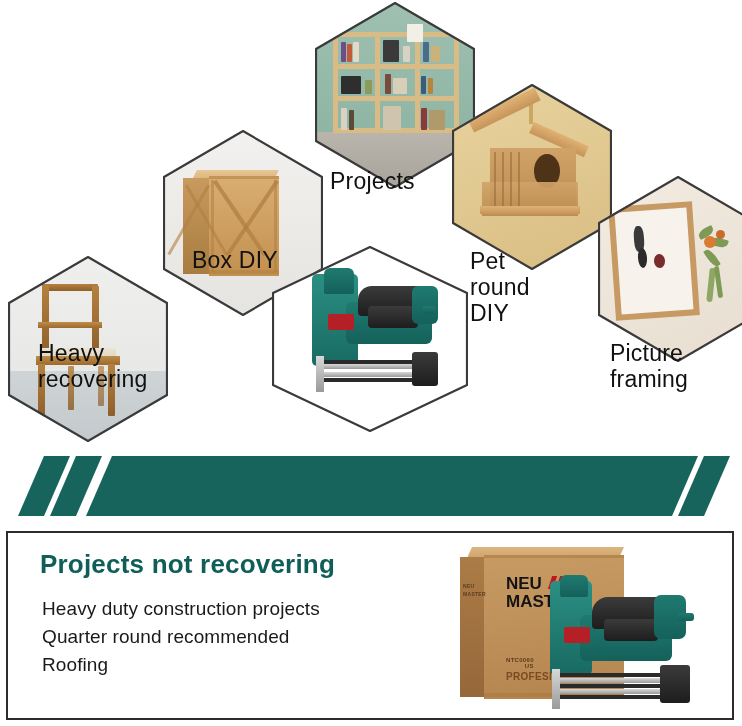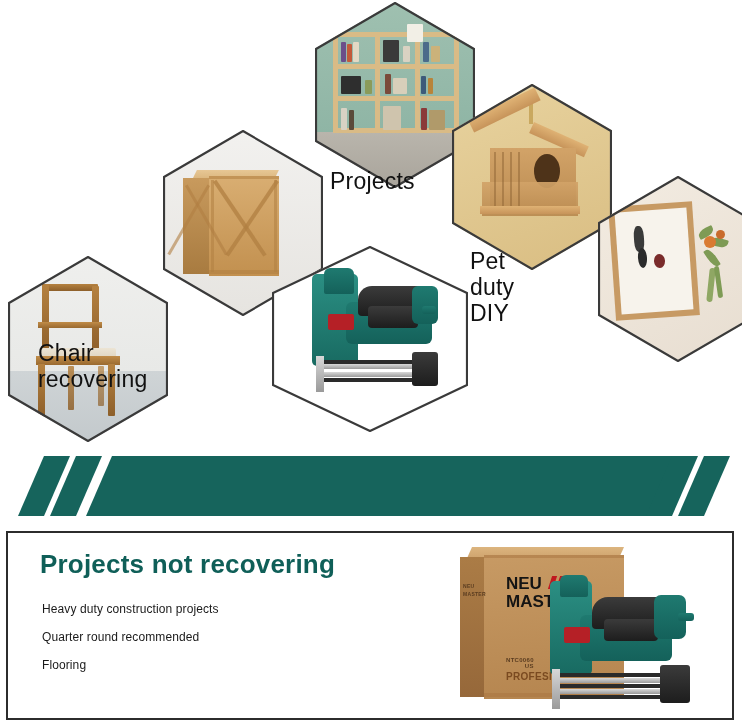--- a/index.html
+++ b/index.html
@@ -90,21 +90,21 @@
   #bottom-panel{
     position:absolute;left:6px;top:531px;width:728px;height:189px;
     background:#ffffff;border:2px solid #2c2c2c;box-sizing:border-box;
   }
   #panel-title{
     position:absolute;left:32px;top:16px;
     color:#0f5f58;font-size:26px;font-weight:700;letter-spacing:.2px;
   }
   #panel-list{position:absolute;left:34px;top:62px;margin:0;padding:0;list-style:none;}
   #panel-list li{
-    color:#1a1a1a;font-size:12px;line-height:28px;font-weight:400;letter-spacing:.1px;
+    color:#1a1a1a;font-size:19px;line-height:28px;font-weight:400;letter-spacing:.1px;
   }
 
   
   #panel-product{position:absolute;right:8px;top:6px;width:280px;height:178px;text-align:right;}
   .carton{position:absolute;}
   .carton-front{position:absolute;background:linear-gradient(175deg,#c79a64,#b5854f);}
   .carton-top{position:absolute;background:linear-gradient(180deg,#dcb57f,#c79a64);}
   .carton-side{position:absolute;background:linear-gradient(180deg,#ab7c46,#96683a);}
   .logo-plate{position:absolute;}
   .logo-txt{
@@ -133,21 +133,21 @@
         <div class="wd" style="left:30px;top:108px;width:7px;height:54px;"></div>
         <div class="wd" style="left:100px;top:108px;width:7px;height:52px;"></div>
         <div class="wd" style="left:60px;top:110px;width:6px;height:44px;opacity:.85;"></div>
         <div class="wd" style="left:90px;top:110px;width:6px;height:40px;opacity:.7;"></div>
       </div>
     </div>
     <svg class="hex-border" viewBox="0 0 160 186">
       <polygon points="80,1 159,47 159,139 80,185 1,139 1,47"></polygon>
     </svg>
   </div>
-  <div class="hex-label" style="left:38px;top:340px;">Chair
+  <div class="hex-label" style="left:38px;top:340px;">Heavy
 recovering</div>
 
   <div class="hex-tile" style="left:163px;top:130px;width:160px;height:186px;">
     <div class="hex-shape">
       <div class="scene">
         <div class="cr-bg"></div>
         <div class="cr-top" style="left:30px;top:40px;width:82px;height:16px;transform:skewX(-26deg);"></div>
         <div class="cr-side" style="left:20px;top:48px;width:28px;height:96px;"></div>
         <div class="cr-face" style="left:46px;top:46px;width:70px;height:100px;"></div>
         <div class="plank" style="left:46px;top:46px;width:70px;height:3px;"></div>
@@ -157,20 +157,21 @@
         <div class="plank" style="left:50px;top:52px;width:4px;height:90px;transform:rotate(-34deg);transform-origin:top left;opacity:.75;"></div>
         <div class="plank" style="left:112px;top:52px;width:4px;height:90px;transform:rotate(34deg);transform-origin:top right;opacity:.75;"></div>
         <div class="plank" style="left:22px;top:56px;width:3px;height:80px;transform:rotate(-30deg);transform-origin:top left;opacity:.6;"></div>
         <div class="plank" style="left:44px;top:56px;width:3px;height:80px;transform:rotate(30deg);transform-origin:top right;opacity:.6;"></div>
       </div>
     </div>
     <svg class="hex-border" viewBox="0 0 160 186">
       <polygon points="80,1 159,47 159,139 80,185 1,139 1,47"></polygon>
     </svg>
   </div>
+  <div class="hex-label" style="left:192px;top:247px;">Box DIY</div>
 
   <div class="hex-tile" style="left:315px;top:2px;width:160px;height:186px;">
     <div class="hex-shape">
       <div class="scene">
         <div class="sh-bg"></div>
         <div class="sh-wood" style="left:18px;top:30px;width:126px;height:5px;"></div>
         <div class="sh-wood" style="left:18px;top:62px;width:126px;height:5px;"></div>
         <div class="sh-wood" style="left:18px;top:94px;width:126px;height:5px;"></div>
         <div class="sh-wood" style="left:18px;top:126px;width:126px;height:5px;"></div>
         <div class="sh-wood" style="left:18px;top:30px;width:5px;height:101px;"></div>
@@ -219,21 +220,21 @@
         <div class="plank" style="left:50px;top:68px;width:2px;height:54px;background:#8d6434;opacity:.5;"></div>
         <div class="plank" style="left:58px;top:68px;width:2px;height:54px;background:#8d6434;opacity:.5;"></div>
         <div class="plank" style="left:66px;top:68px;width:2px;height:54px;background:#8d6434;opacity:.5;"></div>
       </div>
     </div>
     <svg class="hex-border" viewBox="0 0 160 186">
       <polygon points="80,1 159,47 159,139 80,185 1,139 1,47"></polygon>
     </svg>
   </div>
   <div class="hex-label" style="left:470px;top:248px;">Pet
-duty
+round
 DIY</div>
 
   <div class="hex-tile" style="left:598px;top:176px;width:160px;height:186px;">
     <div class="hex-shape">
       <div class="scene">
         <div class="fr-bg"></div>
         <div class="fr-frame" style="left:14px;top:28px;width:84px;height:114px;transform:rotate(-4deg);"></div>
         <div class="fr-mat" style="left:20px;top:34px;width:72px;height:102px;transform:rotate(-4deg);"></div>
         <div class="fr-art" style="left:36px;top:50px;width:10px;height:26px;background:#3a3a3a;border-radius:40%;transform:rotate(-4deg);"></div>
         <div class="fr-art" style="left:40px;top:72px;width:9px;height:20px;background:#2b2b2b;border-radius:50%;transform:rotate(-4deg);"></div>
@@ -244,20 +245,22 @@
         <div class="bloom" style="left:106px;top:60px;width:12px;height:12px;"></div>
         <div class="bloom" style="left:118px;top:54px;width:9px;height:9px;background:#c96b2c;"></div>
         <div class="leaf" style="left:110px;top:92px;width:6px;height:34px;background:#8fa764;border-radius:3px;transform:rotate(6deg);"></div>
         <div class="leaf" style="left:118px;top:90px;width:5px;height:32px;background:#7e9b55;border-radius:3px;transform:rotate(-8deg);"></div>
       </div>
     </div>
     <svg class="hex-border" viewBox="0 0 160 186">
       <polygon points="80,1 159,47 159,139 80,185 1,139 1,47"></polygon>
     </svg>
   </div>
+  <div class="hex-label" style="left:610px;top:340px;">Picture
+framing</div>
 
   <div class="hex-tile" style="left:272px;top:246px;width:196px;height:186px;">
     <div class="hex-shape">
       <div class="scene">
         <div class="ng">
           <div class="ng-body2" style="left:40px;top:28px;width:46px;height:92px;"></div>
           <div class="ng-body" style="left:52px;top:22px;width:30px;height:26px;border-radius:6px 6px 2px 2px;"></div>
           <div class="ng-body" style="left:74px;top:56px;width:86px;height:42px;border-radius:6px;"></div>
           <div class="ng-dark" style="left:86px;top:40px;width:74px;height:30px;border-radius:14px 14px 4px 4px;"></div>
           <div class="ng-dark" style="left:96px;top:60px;width:50px;height:22px;border-radius:4px;"></div>
@@ -293,21 +296,21 @@
 
 </div>
 
 <div id="bottom-panel">
 
   <div id="panel-title">Projects not recovering</div>
 
   <ul id="panel-list">
     <li>Heavy duty construction projects</li>
     <li>Quarter round recommended</li>
-    <li>Flooring</li>
+    <li>Roofing</li>
   </ul>
 
   <div id="panel-product">
 
     <div class="carton">
       <div class="carton-top" style="left:24px;top:8px;width:152px;height:18px;transform:skewX(-24deg);"></div>
       <div class="carton-side" style="left:16px;top:18px;width:26px;height:140px;"></div>
       <div class="carton-front" style="left:40px;top:16px;width:140px;height:144px;"></div>
       <div class="tape" style="left:40px;top:16px;width:140px;height:3px;"></div>
       <div class="tape" style="left:40px;top:154px;width:140px;height:4px;"></div>

